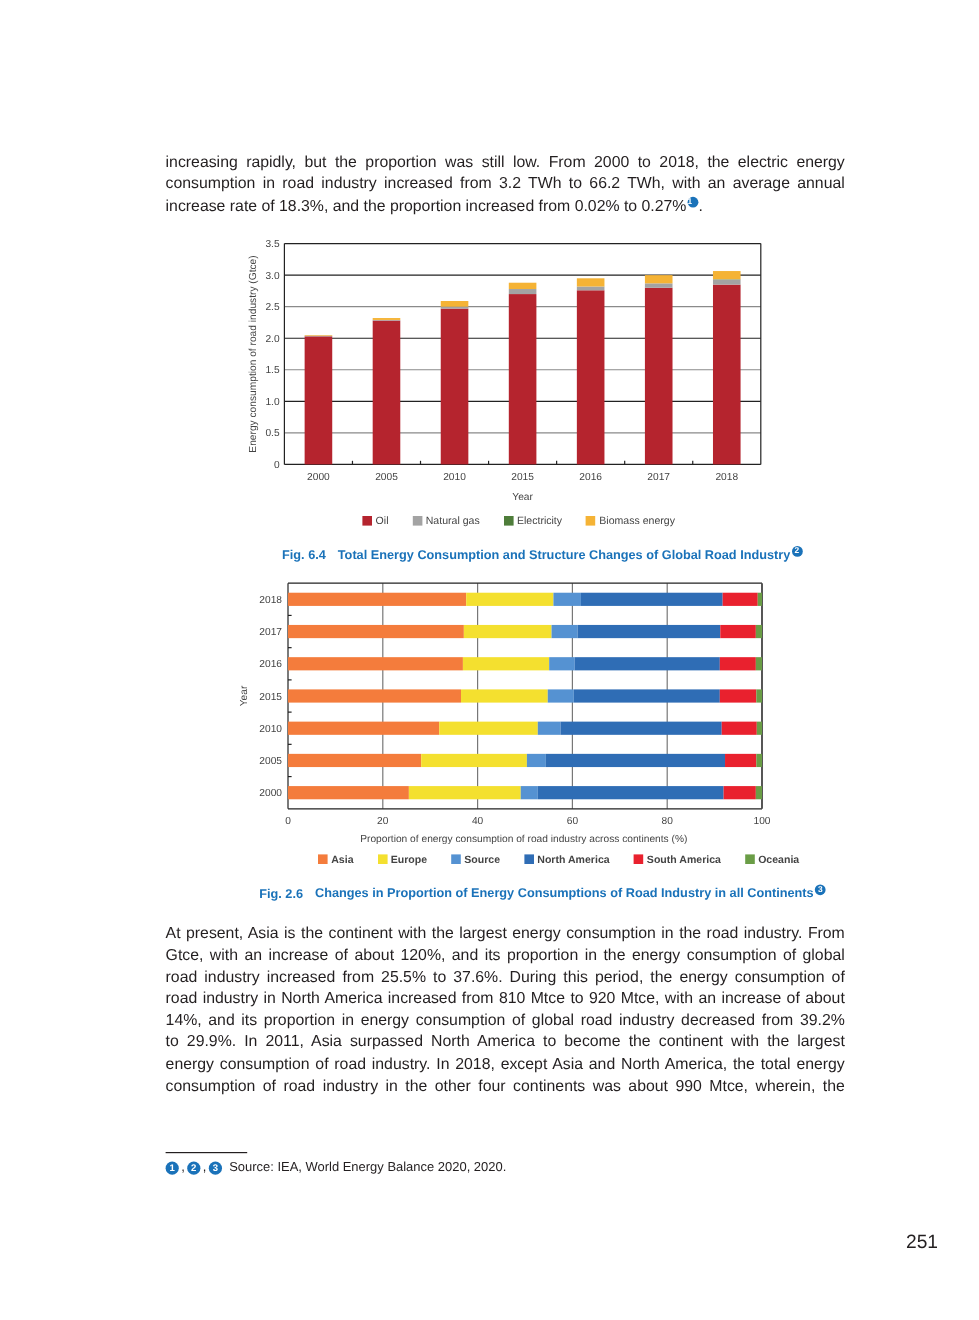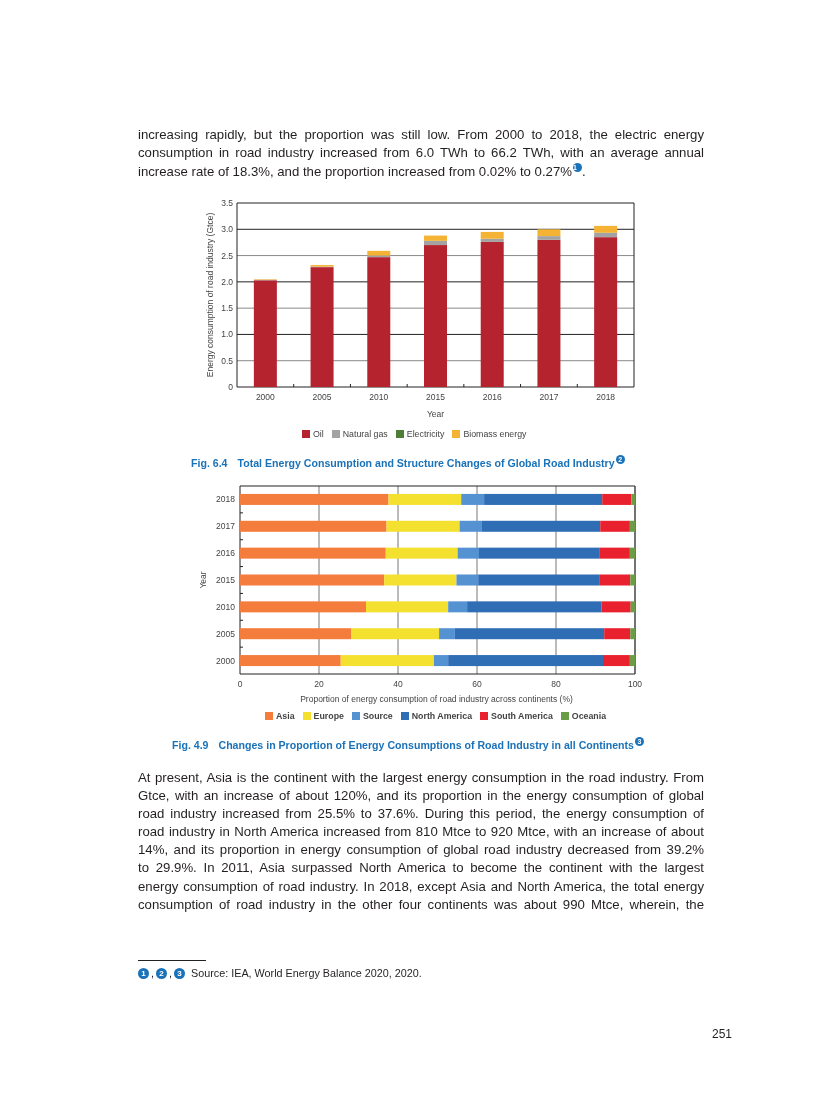--- a/index.html
+++ b/index.html
@@ -6,38 +6,38 @@
   body { width: 816px; height: 1100px; position: relative; overflow: hidden;
          font-family: "Liberation Sans", sans-serif; color: #231f20; }
   .para { position: absolute; left: 138px; width: 566px; font-size: 13.2px; line-height: 18.4px;
           text-align: justify; text-align-last: left; margin: 0; }
   .para .line { display: block; text-align: justify; text-align-last: justify; white-space: nowrap; }
   .para .line.last { text-align-last: left; }
   .sup { display: inline-block; width: 9px; height: 9px; border-radius: 50%; background: #1a72b9;
          color: #fff; font-size: 7px; line-height: 9px; text-align: center; font-weight: bold;
          vertical-align: super; margin-left: 1px; }
   .caption { position: absolute; font-size: 10.6px; font-weight: bold; color: #1a72b9; white-space: nowrap; }
-  .caption .num { margin-right: 10px; }
+  .caption .num { margin-right: 10px; margin-left: 44px; }
   .chart-svg { position: absolute; left: 0; top: 0; overflow: visible; }
   .axis-text { font-family: "Liberation Sans", sans-serif; font-size: 8.5px; fill: #444; }
-  .legend { position: absolute; font-size: 8.8px; color: #444; white-space: nowrap; display: flex; gap: 8px; }
+  .legend { position: absolute; font-size: 8.8px; color: #444; white-space: nowrap; display: flex; gap: 20px; }
   .legend .item { display: flex; align-items: center; gap: 3px; }
   .legend .sw { width: 8px; height: 8px; display: inline-block; }
   .footnote-rule { position: absolute; left: 138px; top: 960px; width: 68px; border-top: 1px solid #231f20; }
   .footnote { position: absolute; left: 138px; top: 967px; font-size: 10.8px; white-space: nowrap; display: flex; align-items: center; gap: 2px; }
   .fn-badge { display: inline-block; width: 11px; height: 11px; border-radius: 50%; background: #1a72b9; color: #fff;
               font-size: 8px; line-height: 11px; text-align: center; font-weight: bold; }
-  .page-number { position: absolute; left: 712px; top: 1027px; font-size: 12px; }
+  .page-number { position: absolute; left: 755px; top: 1027px; font-size: 16px; }
 </style>
 </head>
 <body>
 
 <div class="para" style="top:126px;">
   <span class="line">increasing rapidly, but the proportion was still low. From 2000 to 2018, the electric energy</span>
-  <span class="line">consumption in road industry increased from 6.0 TWh to 66.2 TWh, with an average annual</span>
+  <span class="line">consumption in road industry increased from 3.2 TWh to 66.2 TWh, with an average annual</span>
   <span class="line last"><span>increase rate of 18.3%, and the proportion increased from 0.02% to 0.27%</span><span class="sup">1</span><span>.</span></span>
 </div>
 
 <svg class="chart-svg" id="chart1" width="816" height="460">
     <text x="233" y="390" text-anchor="end" class="axis-text">0</text>
     <line x1="237" x2="634" y1="360.7142857142857" y2="360.7142857142857" stroke="#8a8a8a" stroke-width="1"></line>
     <text x="233" y="363.7142857142857" text-anchor="end" class="axis-text">0.5</text>
     <line x1="237" x2="634" y1="334.42857142857144" y2="334.42857142857144" stroke="#222" stroke-width="1"></line>
     <text x="233" y="337.42857142857144" text-anchor="end" class="axis-text">1.0</text>
     <line x1="237" x2="634" y1="308.14285714285717" y2="308.14285714285717" stroke="#8a8a8a" stroke-width="1"></line>
@@ -206,21 +206,21 @@
     <span class="item">
       <span class="sw" style="background: rgb(233, 33, 46);"></span>
       <span>South America</span>
     </span>
     <span class="item">
       <span class="sw" style="background: rgb(106, 157, 70);"></span>
       <span>Oceania</span>
     </span>
   </div>
 <div class="caption" style="left:172px; top:737px;">
-  <span class="num">Fig. 4.9</span><span>Changes in Proportion of Energy Consumptions of Road Industry in all Continents</span><span class="sup">3</span>
+  <span class="num">Fig. 2.6</span><span>Changes in Proportion of Energy Consumptions of Road Industry in all Continents</span><span class="sup">3</span>
 </div>
 
 <div class="para" style="top:769px; line-height:18.1px;">
   <span class="line">At present, Asia is the continent with the largest energy consumption in the road industry. From</span>
   <span class="line">Gtce, with an increase of about 120%, and its proportion in the energy consumption of global</span>
   <span class="line">road industry increased from 25.5% to 37.6%. During this period, the energy consumption of</span>
   <span class="line">road industry in North America increased from 810 Mtce to 920 Mtce, with an increase of about</span>
   <span class="line">14%, and its proportion in energy consumption of global road industry decreased from 39.2%</span>
   <span class="line">to 29.9%. In 2011, Asia surpassed North America to become the continent with the largest</span>
   <span class="line">energy consumption of road industry. In 2018, except Asia and North America, the total energy</span>

